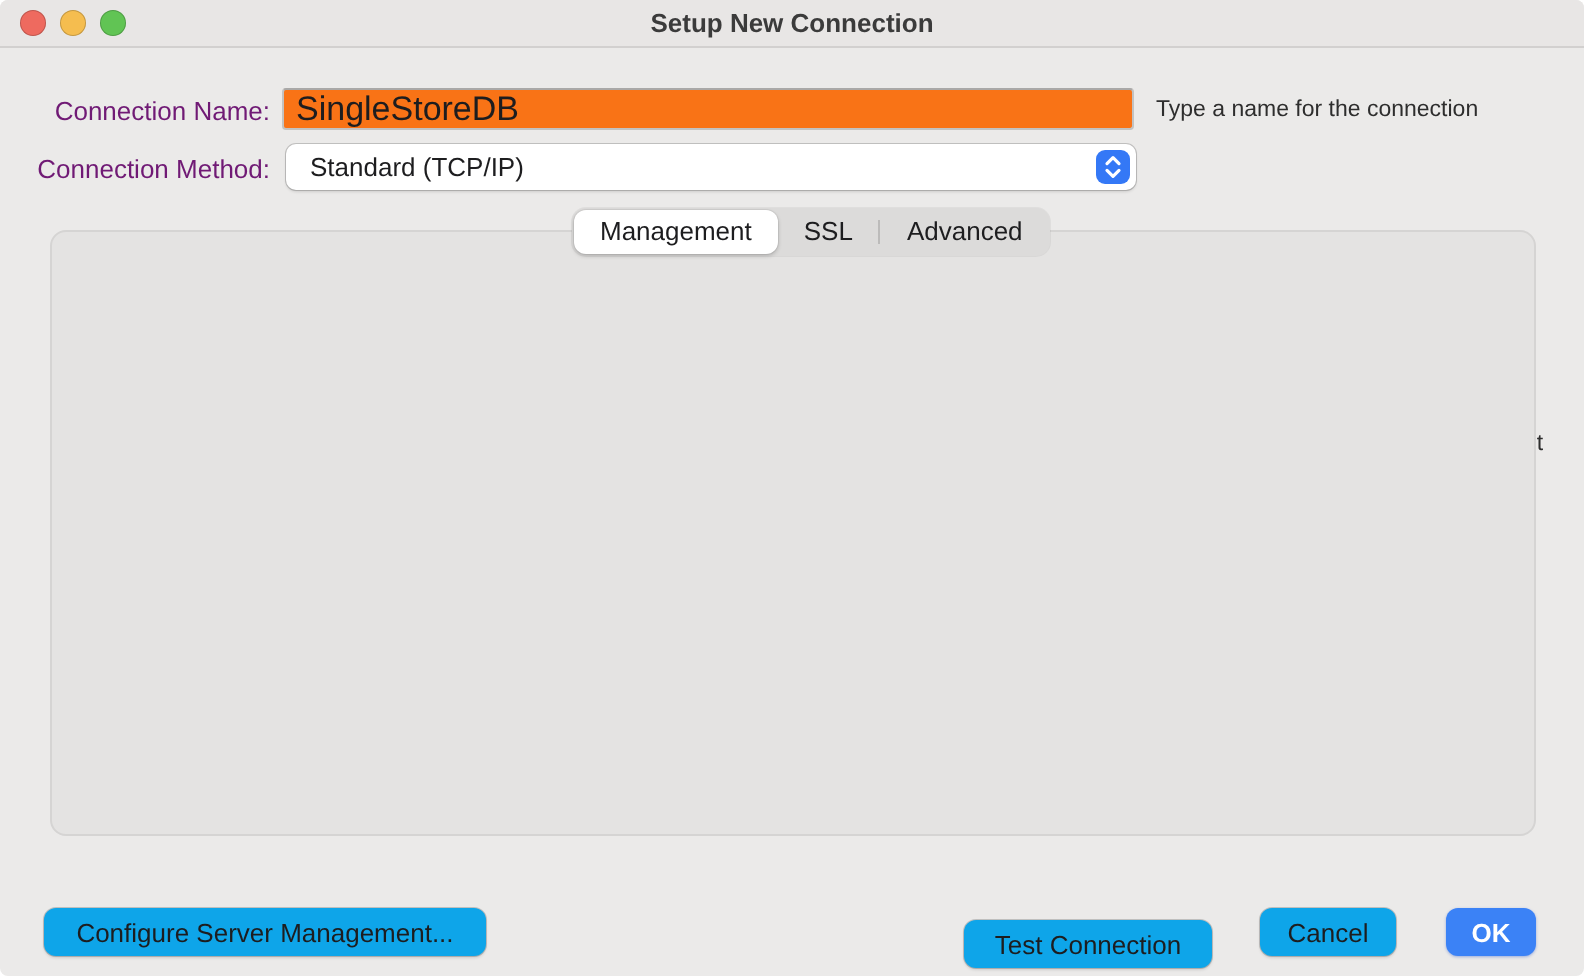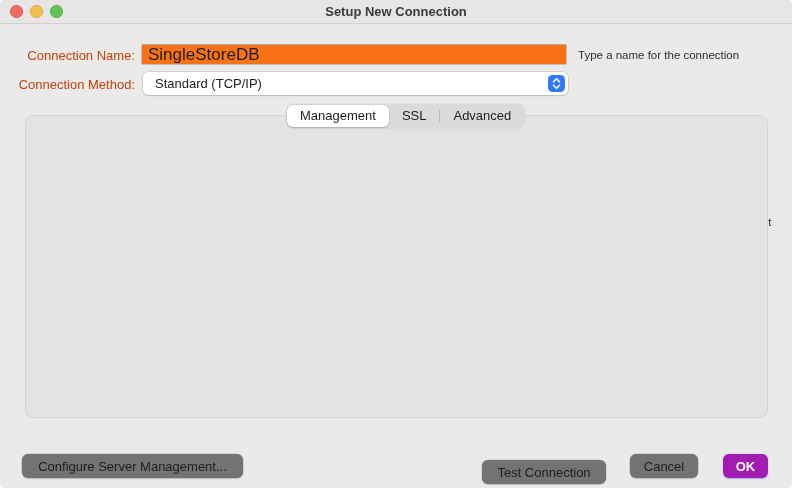--- a/index.html
+++ b/index.html
@@ -8,21 +8,21 @@
 
   
   .titlebar{position:absolute;top:0;left:0;right:0;height:23px;background:#e8e6e5;border-bottom:1px solid #d2d0cf;}
   .titlebar .title{position:absolute;left:0;right:0;top:4px;text-align:center;font-size:13px;font-weight:bold;color:#3b3b3b;}
   .light{position:absolute;top:5px;width:13px;height:13px;border-radius:50%;box-shadow:inset 0 0 0 0.5px rgba(0,0,0,0.2);}
   .light.close{left:10px;background:#ee6a5f;}
   .light.min{left:30px;background:#f5bd4f;}
   .light.zoom{left:50px;background:#61c454;}
 
   
-  .lbl{position:absolute;font-size:13px;color:#c2410c;text-align:right;}
+  .lbl{position:absolute;font-size:13px;color:#701a75;text-align:right;}
   .help{position:absolute;font-size:11.5px;color:#2e2e2e;line-height:16px;}
   .tinput{position:absolute;box-sizing:border-box;height:21px;background:#f97316;border:1px solid #c3c2c1;border-top-color:#a9a8a7;border-radius:2px;font-family:"Liberation Sans",sans-serif;font-size:17px;color:#1d1d1f;padding:0 6px;outline:none;}
 
   
   .lbl-top{left:0;width:135px;}
 
   
   .popup{position:absolute;left:143px;top:72px;width:425px;height:23px;background:#fff;border-radius:5px;box-shadow:0 0 0 0.5px rgba(0,0,0,0.18),0 1px 1.5px rgba(0,0,0,0.12);display:flex;align-items:center;cursor:default;}
   .popup-text{font-size:13px;color:#1d1d1f;padding-left:12px;}
   .stepper{margin-left:auto;margin-right:3px;width:17px;height:17px;border-radius:4.5px;background:#3478f6;display:flex;align-items:center;justify-content:center;}
@@ -32,22 +32,22 @@
   .segment{height:22px;line-height:22px;padding:0 13px;font-size:13px;color:#1d1d1f;border-radius:6px;white-space:nowrap;}
   .segment.active{background:#fff;box-shadow:0 1px 2px rgba(0,0,0,0.2),0 0 0 0.5px rgba(0,0,0,0.05);}
   .seg-sep{width:1px;height:12px;background:#bcbbba;}
 
   
   .panel{position:absolute;left:25px;top:115px;width:743px;height:303px;box-sizing:border-box;background:#e4e3e2;border:1px solid #d5d4d3;border-radius:8px;z-index:1;}
 
   .lbl-form{left:0;width:140px;}
 
   
-  .btn{position:absolute;box-sizing:border-box;height:23px;background:#737373;border:none;border-radius:6px;box-shadow:0 0 0 0.5px rgba(0,0,0,0.18),0 1px 1.5px rgba(0,0,0,0.12);font-family:"Liberation Sans",sans-serif;font-size:13px;color:#1d1d1f;display:flex;align-items:center;justify-content:center;cursor:default;padding:0 12px;}
-  .btn-ok{background:#a21caf;color:#fff;font-weight:bold;box-shadow:0 0.5px 1.5px rgba(0,60,200,0.35);}
+  .btn{position:absolute;box-sizing:border-box;height:23px;background:#0ea5e9;border:none;border-radius:6px;box-shadow:0 0 0 0.5px rgba(0,0,0,0.18),0 1px 1.5px rgba(0,0,0,0.12);font-family:"Liberation Sans",sans-serif;font-size:13px;color:#1d1d1f;display:flex;align-items:center;justify-content:center;cursor:default;padding:0 12px;}
+  .btn-ok{background:#3b82f6;color:#fff;font-weight:bold;box-shadow:0 0.5px 1.5px rgba(0,60,200,0.35);}
 </style>
 </head>
 <body>
 
 <div class="window">
 
   <div class="titlebar">
     <span class="light close"></span>
     <span class="light min"></span>
     <span class="light zoom"></span>

